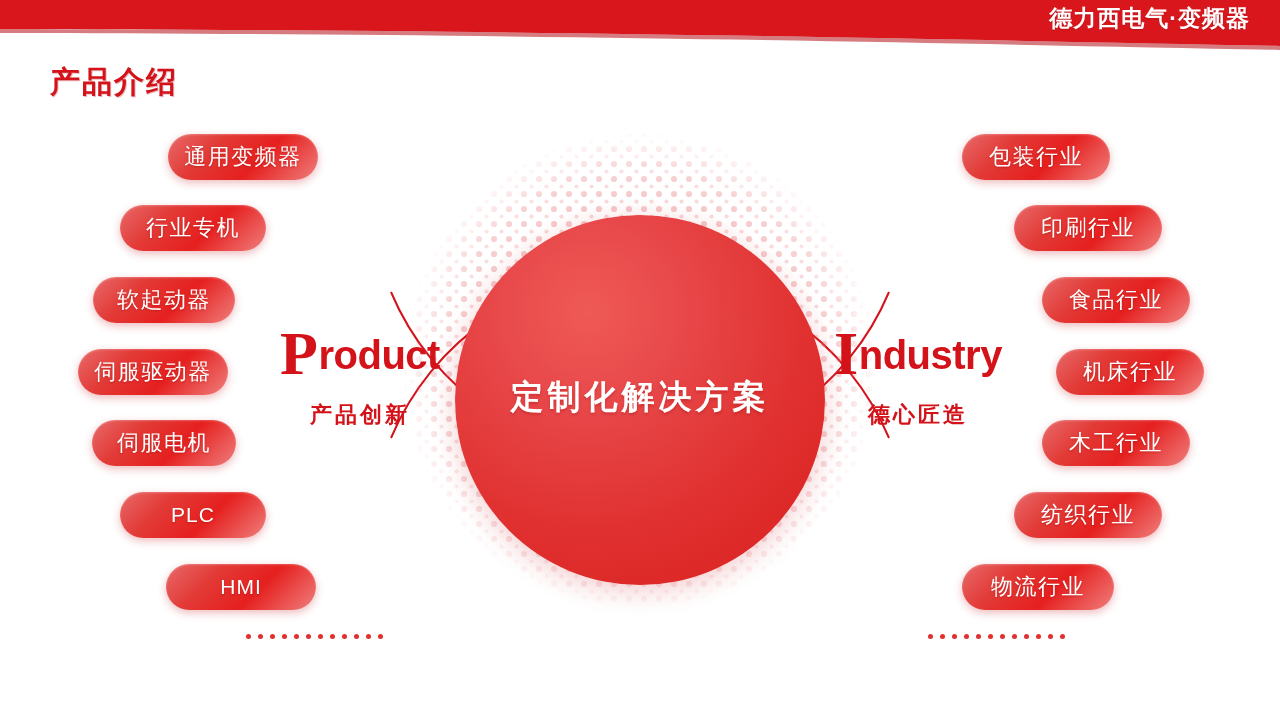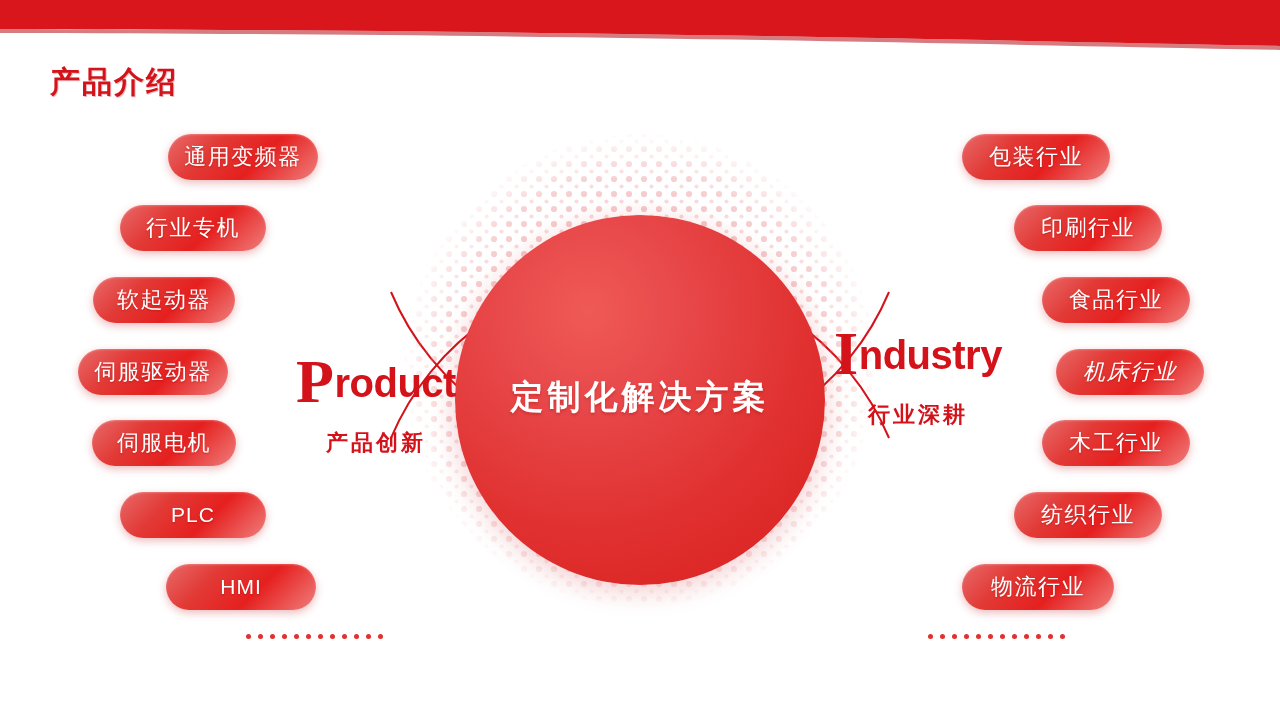--- a/index.html
+++ b/index.html
@@ -69,21 +69,21 @@
     font-size:62px;font-weight:bold;vertical-align:-5px;
   }
   .side-head .en .rest{
     font-family:"Liberation Sans","DejaVu Sans",sans-serif;
     font-size:40px;font-weight:bold;letter-spacing:-.5px;
   }
   .side-head .cn{
     margin-top:16px;color:#d3121a;font-size:22px;font-weight:bold;
     letter-spacing:3px;white-space:nowrap;
   }
-  #head-product{left:266px;top:322px;width:220px;margin-top:28px;}
+  #head-product{left:250px;top:322px;width:220px;}
   #head-industry{left:818px;top:322px;width:200px;}
 
   
   .pill{
     position:absolute;height:46px;border-radius:23px;
     display:flex;align-items:center;justify-content:center;
     color:#ffffff;font-size:22px;font-weight:normal;letter-spacing:1.5px;
     white-space:nowrap;
     background:linear-gradient(135deg,#e86a6a 0%,#e23a36 30%,#e5201f 60%,#ef7f7d 100%);
     box-shadow:0 3px 9px rgba(200,30,35,.30), inset 0 1px 2px rgba(255,255,255,.25);
@@ -107,20 +107,21 @@
 </head>
 <body>
 
 <div id="slide">
 
   <div class="top-band">
     <svg width="1280" height="50" viewBox="0 0 1280 50">
       <path d="M0,0 L1280,0 L1280,46 C980,40 560,30 0,29 Z" fill="#d8161c"></path>
       <path d="M0,29 C560,30 980,40 1280,46 L1280,50 C980,44 560,34 0,33 Z" fill="#b5111a" opacity="0.55"></path>
     </svg>
+    <div class="brand">德力西电气·变频器</div>
   </div>
 
   <div class="page-title">产品介绍</div>
 
   <div class="stage">
 
     <svg class="arc-svg" width="570" height="570" viewBox="0 0 570 570">
 
       <path d="M 36 358 A 270 270 0 0 1 534 358" fill="none" stroke="#d3121a" stroke-width="2"></path>
 
@@ -151,21 +152,21 @@
       <div class="core-title">定制化解决方案</div>
     </div>
 
     <div class="side-head" id="head-product">
       <div class="en"><span class="cap">P</span><span class="rest">roduct</span></div>
       <div class="cn">产品创新</div>
     </div>
 
     <div class="side-head" id="head-industry">
       <div class="en"><span class="cap">I</span><span class="rest">ndustry</span></div>
-      <div class="cn">行业深耕</div>
+      <div class="cn">德心匠造</div>
     </div>
 
     <div id="left-pills">
         <div class="pill" style="left: 168px; top: 134px; width: 150px;">
           <span>通用变频器</span>
         </div>
         <div class="pill" style="left: 120px; top: 205px; width: 146px;">
           <span>行业专机</span>
         </div>
         <div class="pill" style="left: 93px; top: 277px; width: 142px;">
@@ -187,21 +188,21 @@
     <div id="right-pills">
         <div class="pill" style="left: 962px; top: 134px; width: 148px;">
           <span>包装行业</span>
         </div>
         <div class="pill" style="left: 1014px; top: 205px; width: 148px;">
           <span>印刷行业</span>
         </div>
         <div class="pill" style="left: 1042px; top: 277px; width: 148px;">
           <span>食品行业</span>
         </div>
-        <div class="pill" style="left: 1056px; top: 349px; width: 148px; font-style: italic;">
+        <div class="pill" style="left: 1056px; top: 349px; width: 148px;">
           <span>机床行业</span>
         </div>
         <div class="pill" style="left: 1042px; top: 420px; width: 148px;">
           <span>木工行业</span>
         </div>
         <div class="pill" style="left: 1014px; top: 492px; width: 148px; font-family: Liberation Serif, serif;">
           <span>纺织行业</span>
         </div>
         <div class="pill" style="left: 962px; top: 564px; width: 152px;">
           <span>物流行业</span>

